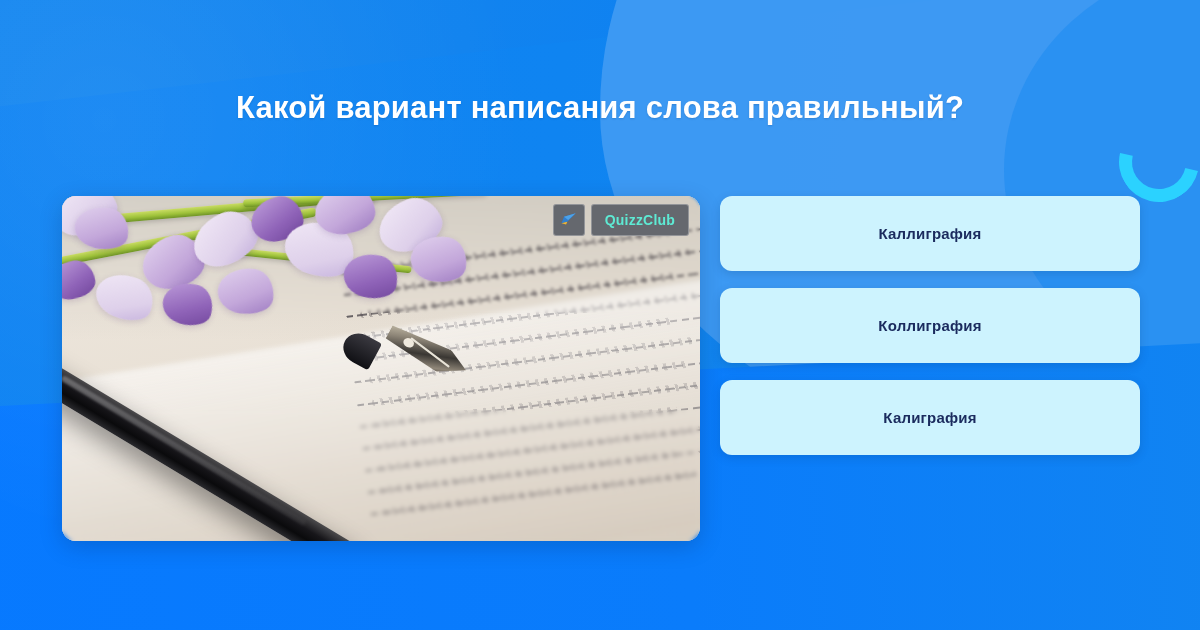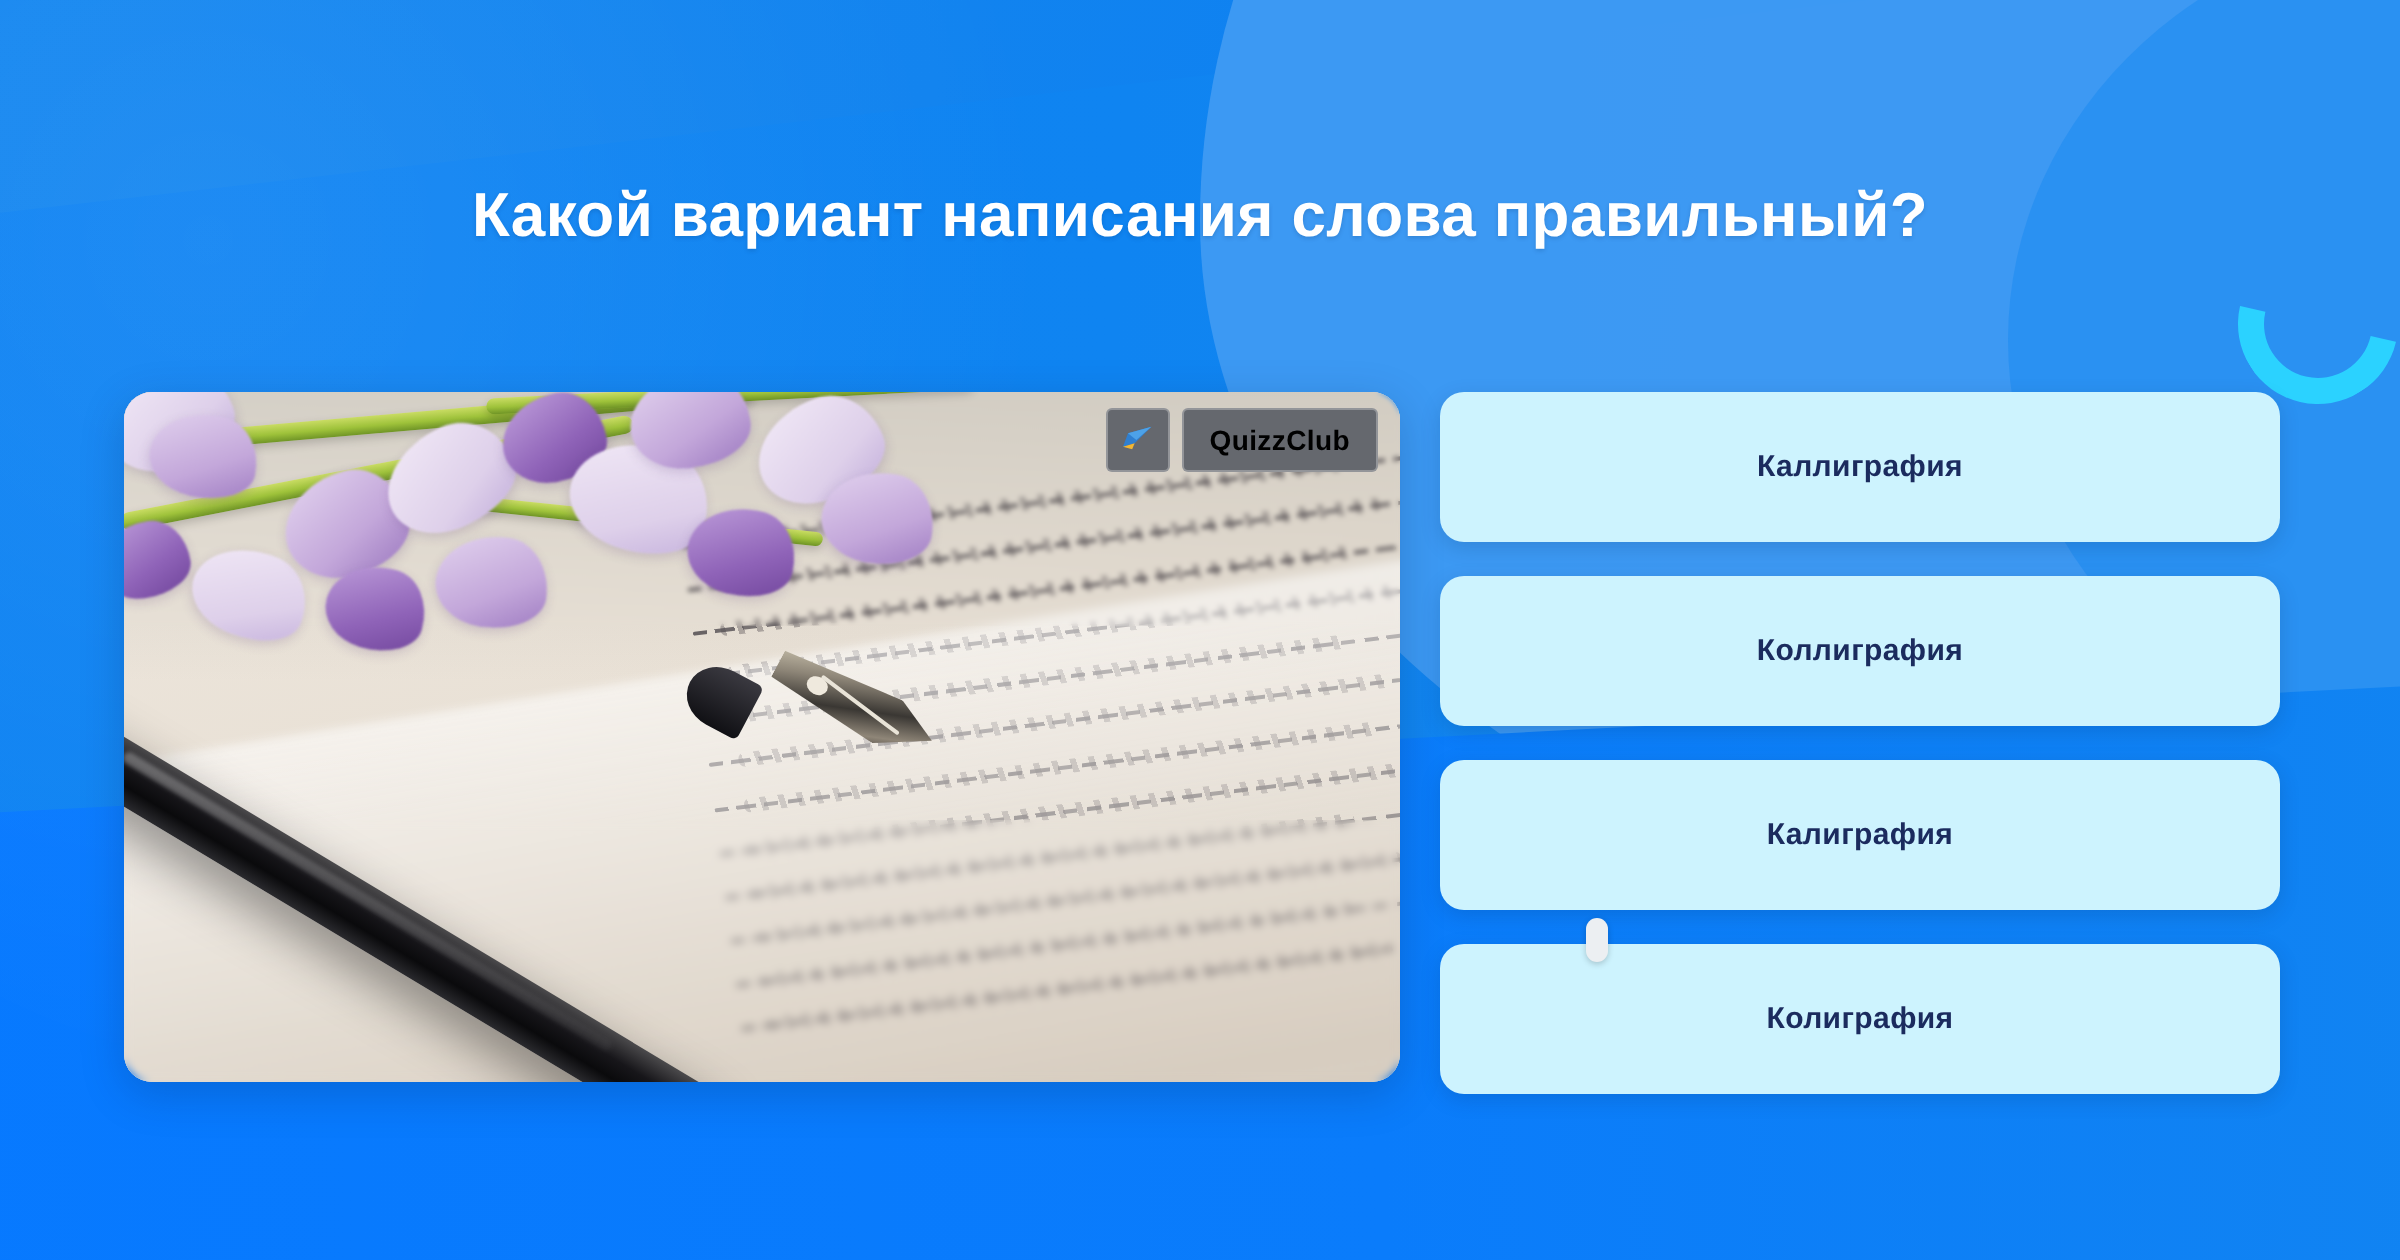--- a/index.html
+++ b/index.html
@@ -288,21 +288,21 @@
     background: #65686e;
     border: 1px solid rgba(255,255,255,.30);
     display:flex; align-items:center; justify-content:center;
   }
   .wm-name {
     height: 30px;
     padding: 0 13px;
     border-radius: 3px;
     background: #65686e;
     border: 1px solid rgba(255,255,255,.30);
-    color: #000000;
+    color: #5eead4;
     font-size: 14px;
     font-weight: 700;
     display: flex;
     align-items: center;
     letter-spacing: .2px;
   }
 
   
   .answers {
     position: absolute;
@@ -424,19 +424,15 @@
   <div class="answers">
     <div class="answer">
       <span>Каллиграфия</span>
     </div>
     <div class="answer">
       <span>Коллиграфия</span>
     </div>
     <div class="answer">
       <span>Калиграфия</span>
     </div>
-    <div class="answer">
-      <div class="pill-marker"></div>
-      <span>Колиграфия</span>
-    </div>
   </div>
 
 </div>
 
 </body></html>

